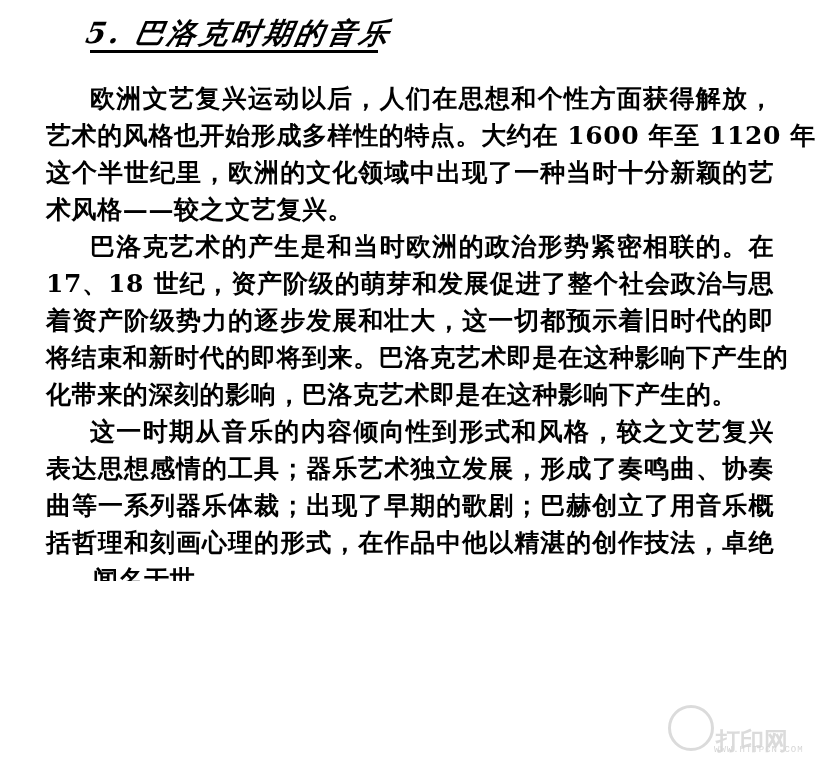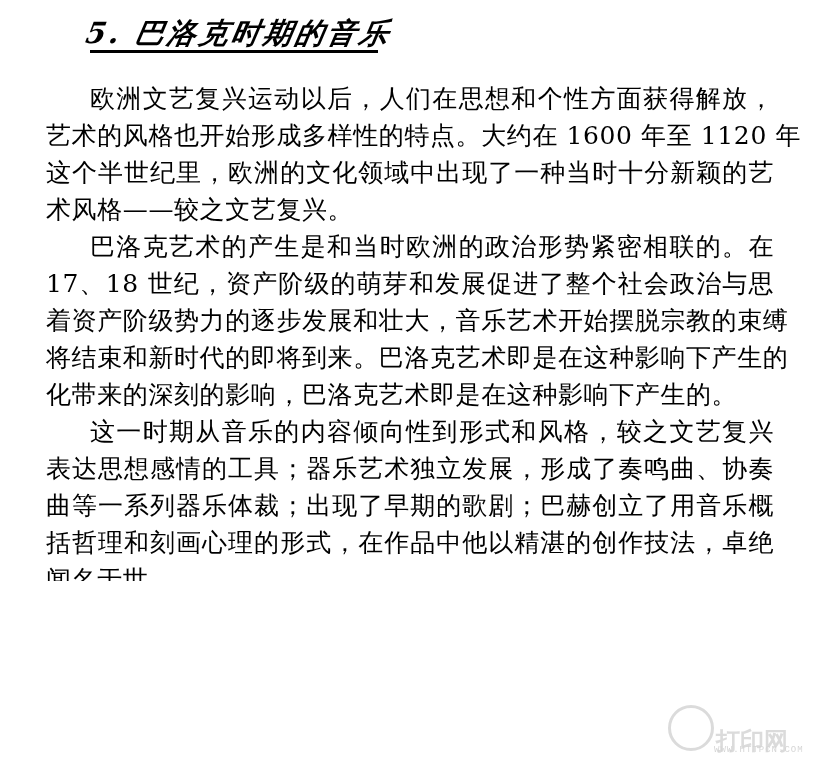--- a/index.html
+++ b/index.html
@@ -3,25 +3,25 @@
 <meta charset="utf-8">
 <style>
   html, body { margin: 0; padding: 0; background: #ffffff; }
   body { width: 817px; height: 765px; position: relative; overflow: hidden;
          font-family: "DejaVu Serif", "Liberation Serif", serif; color: #000; }
   .title-wrap { position: absolute; left: 84px; top: 10px; width: 300px; height: 48px; }
   .title { position: absolute; left: 2px; top: 4px; font-size: 29px; font-weight: bold;
            font-style: italic; letter-spacing: 3px; white-space: nowrap; transform: skewX(-10deg); }
   .title-rule { position: absolute; left: 6px; top: 40px; width: 288px; height: 3px; background: #000; }
   .body-text { position: absolute; left: 46px; top: 80px; width: 728px; }
-  .line { height: 37px; line-height: 37px; font-size: 25px; font-weight: normal;
+  .line { height: 37px; line-height: 37px; font-size: 25px; font-weight: bold;
           white-space: nowrap; letter-spacing: 0.6px; text-align: justify; text-align-last: justify; }
   .line.indent { padding-left: 44px; }
   .line.last { text-align-last: left; }
-  .cut { height: 20px; overflow: hidden; }
+  .cut { height: 20px; overflow: hidden; margin-left: 47px; }
   .watermark { position: absolute; left: 668px; top: 705px; width: 150px; height: 60px; opacity: 0.35; pointer-events: none; }
   .wm-logo { position: absolute; left: 0; top: 0; width: 40px; height: 40px; border: 3px solid #999; border-radius: 50%; }
   .wm-text { position: absolute; left: 48px; top: 20px; font-family: Liberation Mono, monospace; font-size: 24px; color: #999; font-weight: bold; }
   .wm-url { position: absolute; left: 30px; top: 40px; font-family: Liberation Mono, monospace; font-size: 9px; color: #888; letter-spacing: 1px; margin-left: 16px; }
 </style>
 </head>
 <body>
 
 <div class="title-wrap">
   <div class="title">5. 巴洛克时期的音乐</div>
@@ -31,21 +31,21 @@
 <div class="body-text">
   <div>
     <div class="line indent">欧洲文艺复兴运动以后，人们在思想和个性方面获得解放，</div>
     <div class="line">艺术的风格也开始形成多样性的特点。大约在 1600 年至 1120 年</div>
     <div class="line">这个半世纪里，欧洲的文化领域中出现了一种当时十分新颖的艺</div>
     <div class="line last">术风格——较之文艺复兴。</div>
   </div>
   <div>
     <div class="line indent">巴洛克艺术的产生是和当时欧洲的政治形势紧密相联的。在</div>
     <div class="line">17、18 世纪，资产阶级的萌芽和发展促进了整个社会政治与思</div>
-    <div class="line">着资产阶级势力的逐步发展和壮大，音乐艺术开始摆脱宗教的束缚</div>
+    <div class="line">着资产阶级势力的逐步发展和壮大，这一切都预示着旧时代的即</div>
     <div class="line">将结束和新时代的即将到来。巴洛克艺术即是在这种影响下产生的</div>
     <div class="line last">化带来的深刻的影响，巴洛克艺术即是在这种影响下产生的。</div>
   </div>
   <div>
     <div class="line indent">这一时期从音乐的内容倾向性到形式和风格，较之文艺复兴</div>
     <div class="line">表达思想感情的工具；器乐艺术独立发展，形成了奏鸣曲、协奏</div>
     <div class="line">曲等一系列器乐体裁；出现了早期的歌剧；巴赫创立了用音乐概</div>
     <div class="line">括哲理和刻画心理的形式，在作品中他以精湛的创作技法，卓绝</div>
     <div class="line last cut">闻名于世</div>
   </div>

